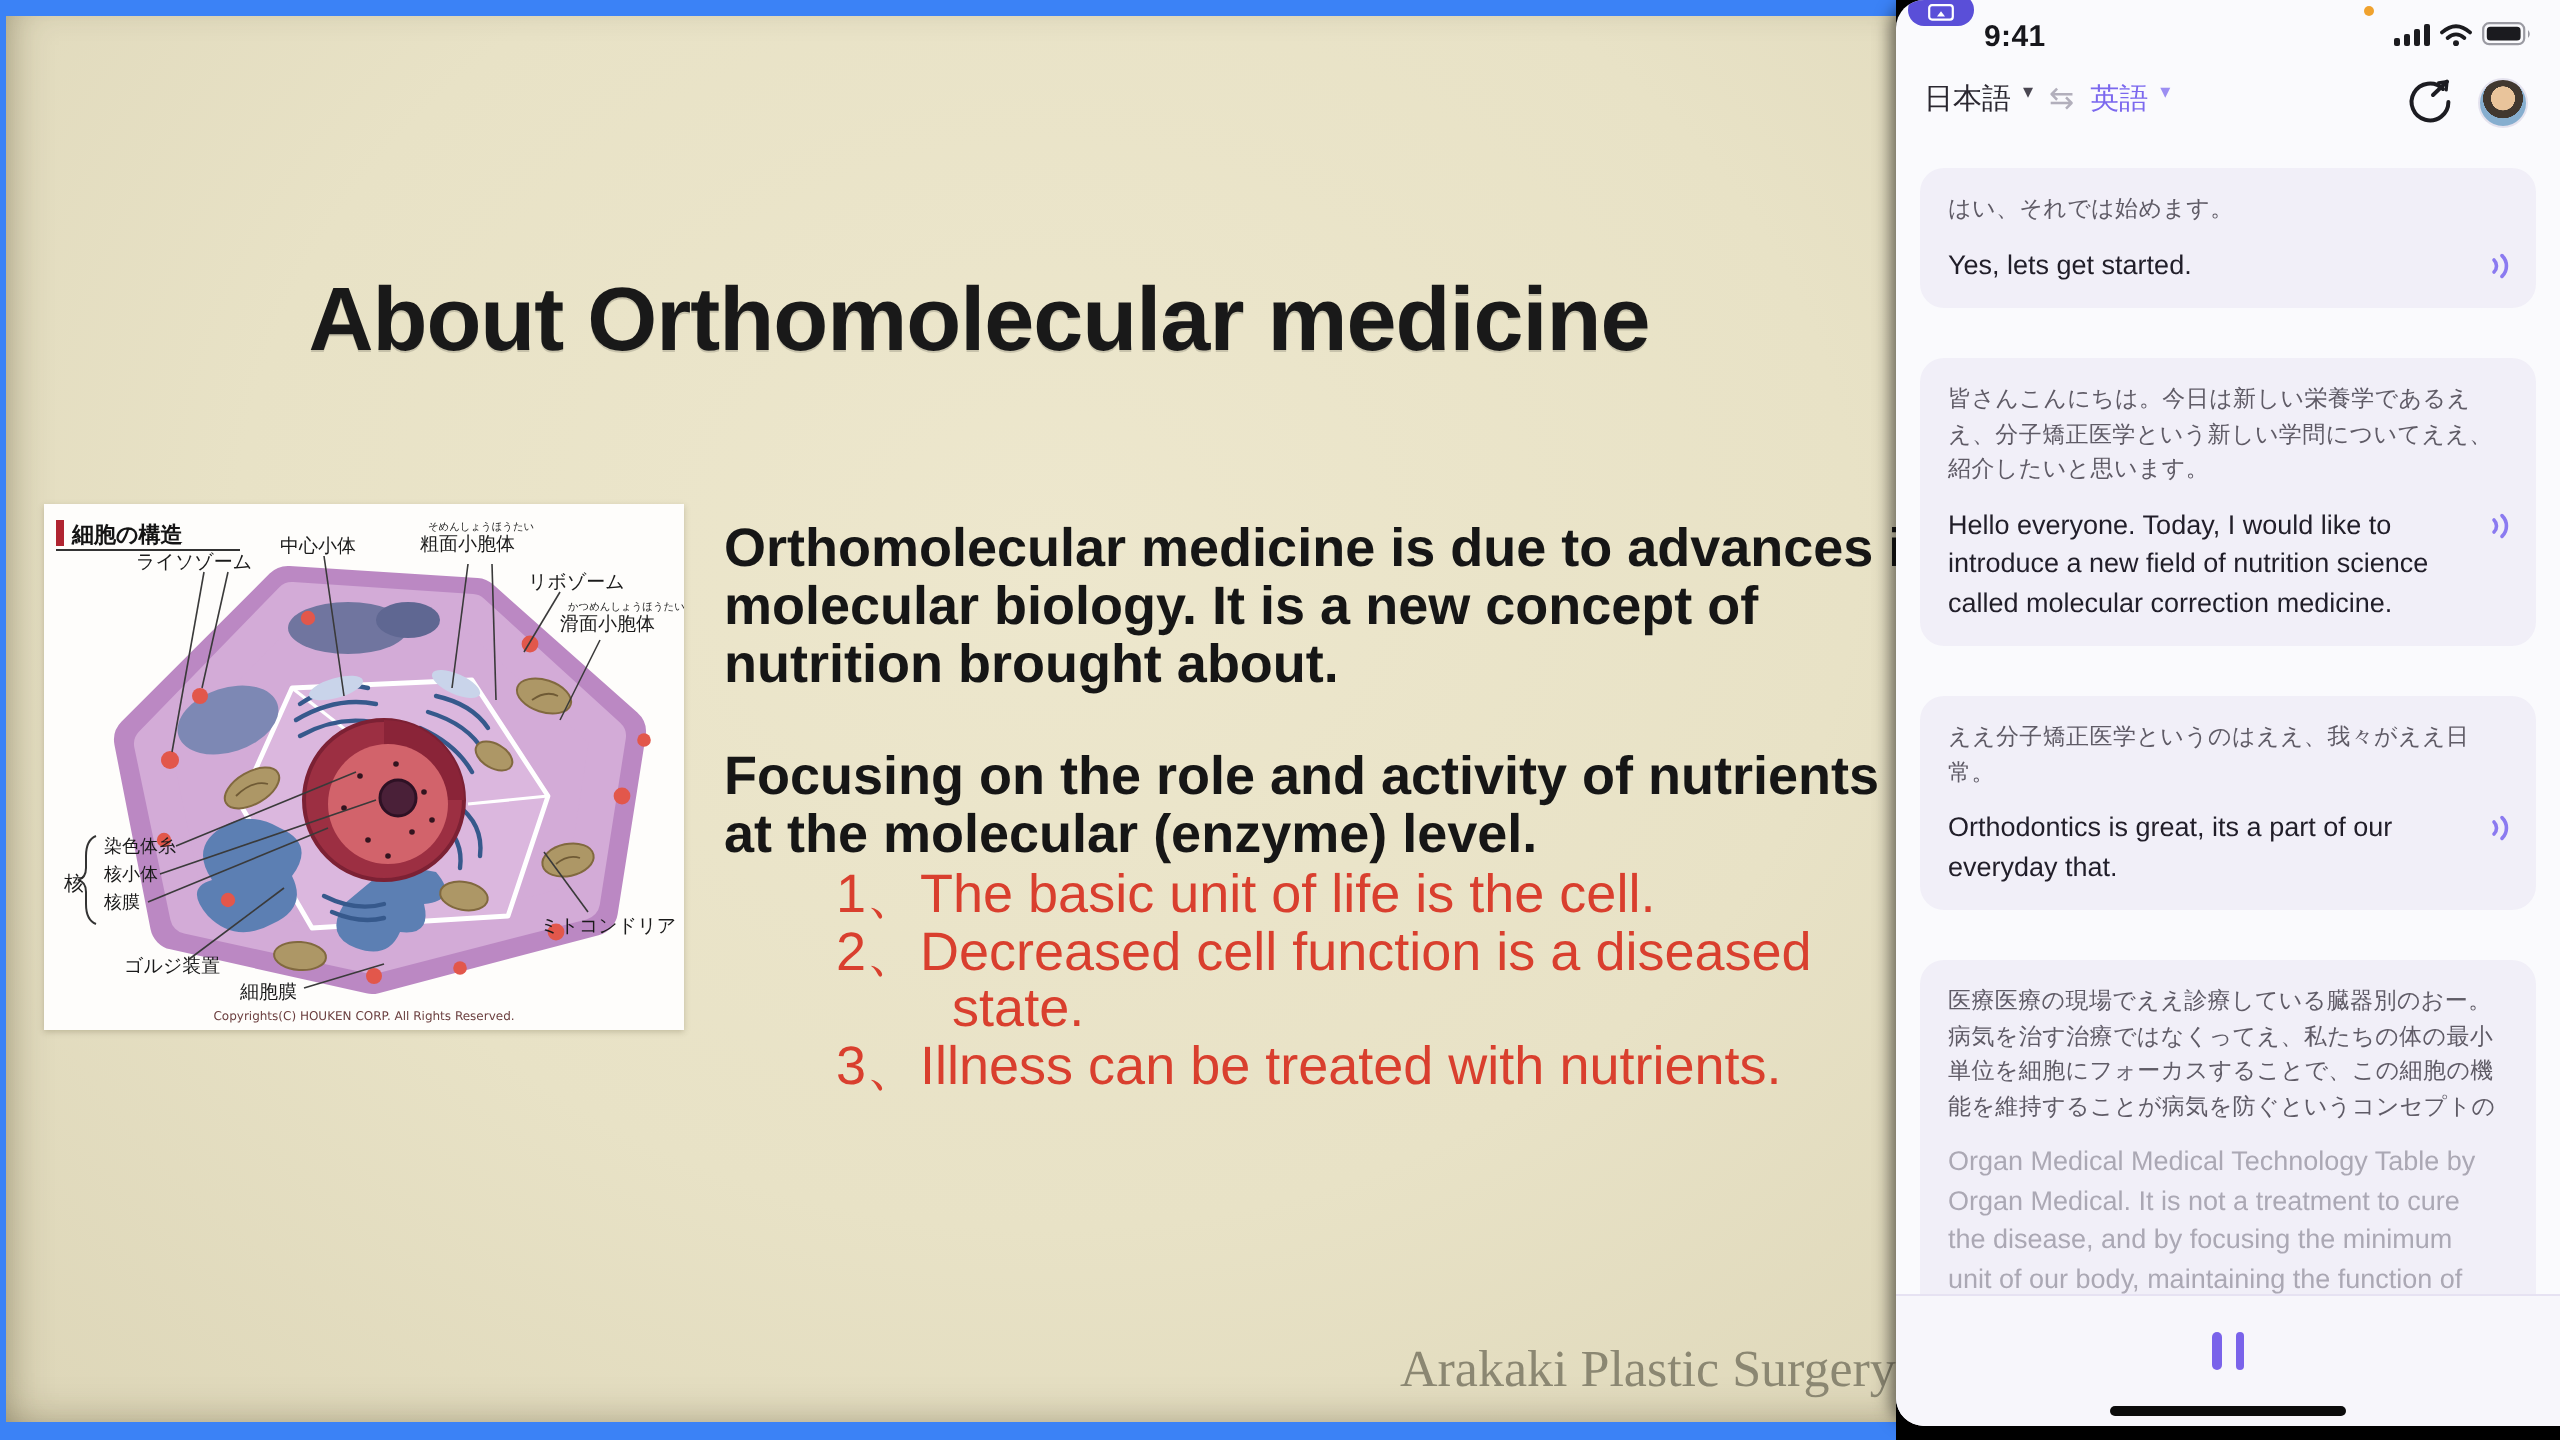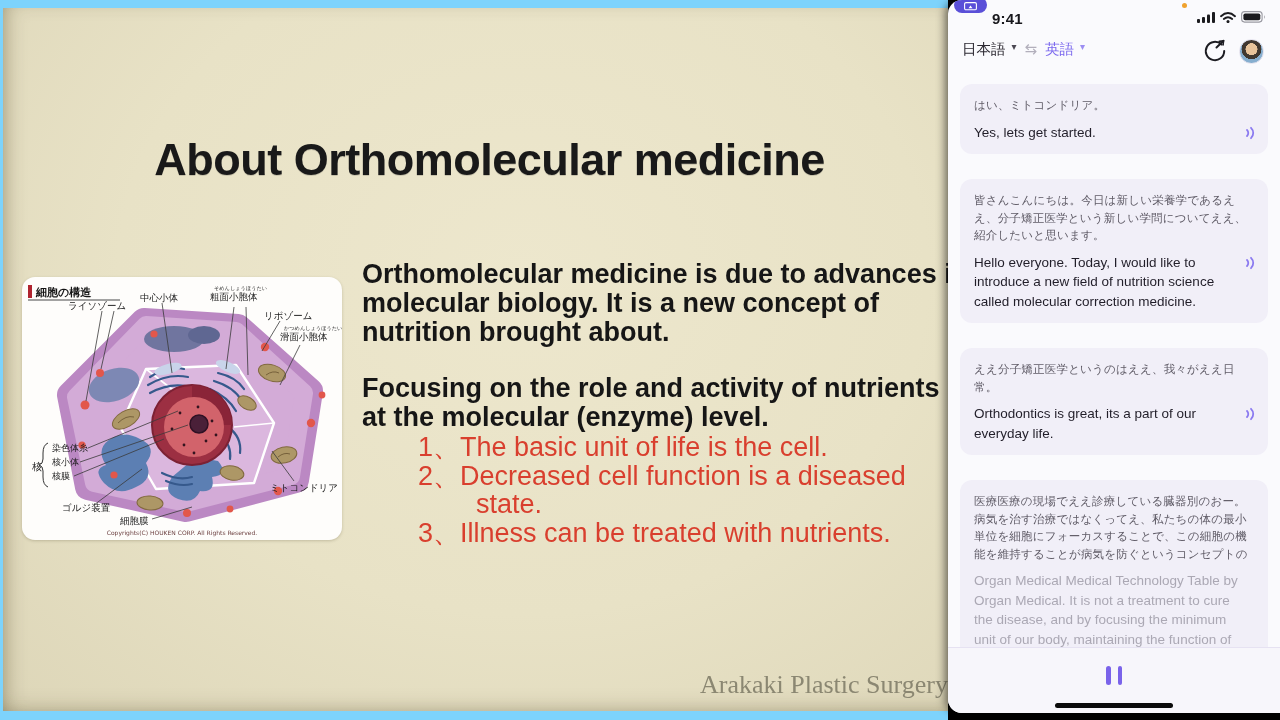--- a/index.html
+++ b/index.html
@@ -1,29 +1,29 @@
 <!DOCTYPE html>
 <html><head>
 <meta charset="utf-8">
 <style>
   html,body{margin:0;padding:0;background:#000;width:1280px;height:720px;overflow:hidden;
     font-family:"Liberation Sans","DejaVu Sans",sans-serif;}
   .stage{position:relative;width:1280px;height:720px;background:#000;}
 
   
-  .slide{position:absolute;left:0;top:0;width:948px;height:720px;background:#7dd3fc;overflow:hidden;}
+  .slide{position:absolute;left:0;top:0;width:948px;height:720px;background:#3b82f6;overflow:hidden;}
   .slide-surface{position:absolute;left:3px;top:8px;right:0;bottom:9px;
     background:radial-gradient(ellipse at 55% 38%, #ede7cd 0%, #e8e2c6 55%, #ddd6b8 100%);
     box-shadow:inset 12px 0 24px -14px rgba(60,50,20,.45), inset 0 -10px 24px -14px rgba(60,50,20,.35);
     overflow:hidden;}
   .slide-title{position:absolute;left:0;top:126px;width:100%;padding-left:28px;box-sizing:border-box;
     text-align:center;font-size:45px;font-weight:700;letter-spacing:-.5px;color:#191919;
     text-shadow:0 1px 0 rgba(0,0,0,.15);}
   .diagram-card{position:absolute;left:19px;top:244px;width:320px;height:263px;background:#fefdfb;
-    border-radius:13px;box-shadow:0 1px 3px rgba(80,70,40,.25);margin-top:25px;}
+    border-radius:0;box-shadow:0 1px 3px rgba(80,70,40,.25);}
   .slide-body{position:absolute;left:359px;top:252px;width:640px;color:#161616;}
   .slide-body .line{font-size:27px;font-weight:700;line-height:29px;white-space:nowrap;}
   .para2{margin-top:27px;}
   .main-concept{margin-top:27px;font-size:27px;font-weight:700;}
   .mc-list{margin-top:1px;margin-left:56px;width:545px;color:#d93f2e;}
   .mc-item{font-size:27px;font-weight:400;line-height:28.5px;padding-left:2.15em;text-indent:-2.15em;}
   .slide-footer{position:absolute;left:697px;top:662px;font-family:"Liberation Serif","DejaVu Serif",serif;
     font-size:26px;color:#8b8772;white-space:nowrap;}
 
   
@@ -257,21 +257,21 @@
           <path d="M14.5,9.5 L21.5,2.8" stroke="#1c1c22" stroke-width="2" stroke-linecap="round"></path>
           <path d="M21.5,2.8 l-0.4,4.2 M21.5,2.8 l-4.2,0.6" stroke="#1c1c22" stroke-width="1.6" stroke-linecap="round"></path>
         </svg>
       </div>
       <div class="avatar"></div>
     </div>
 
     <div class="messages">
 
       <div class="bubble">
-        <div class="jp-text">はい、ミトコンドリア。</div>
+        <div class="jp-text">はい、それでは始めます。</div>
         <div class="en-wrap">
           <div class="en-text">Yes, lets get started.</div>
           <div class="speaker-btn">
             <svg width="12" height="16" viewBox="0 0 12 16">
               <path d="M3,5 A4.2,4.2 0 0 1 3,11" fill="none" stroke="#8b7af0" stroke-width="1.8" stroke-linecap="round"></path>
               <path d="M7,2.8 A7.2,7.2 0 0 1 7,13.2" fill="none" stroke="#8b7af0" stroke-width="1.8" stroke-linecap="round"></path>
             </svg>
           </div>
         </div>
       </div>
@@ -285,21 +285,21 @@
               <path d="M3,5 A4.2,4.2 0 0 1 3,11" fill="none" stroke="#8b7af0" stroke-width="1.8" stroke-linecap="round"></path>
               <path d="M7,2.8 A7.2,7.2 0 0 1 7,13.2" fill="none" stroke="#8b7af0" stroke-width="1.8" stroke-linecap="round"></path>
             </svg>
           </div>
         </div>
       </div>
 
       <div class="bubble">
         <div class="jp-text">ええ分子矯正医学というのはええ、我々がええ日常。</div>
         <div class="en-wrap">
-          <div class="en-text">Orthodontics is great, its a part of our everyday life.</div>
+          <div class="en-text">Orthodontics is great, its a part of our everyday that.</div>
           <div class="speaker-btn">
             <svg width="12" height="16" viewBox="0 0 12 16">
               <path d="M3,5 A4.2,4.2 0 0 1 3,11" fill="none" stroke="#8b7af0" stroke-width="1.8" stroke-linecap="round"></path>
               <path d="M7,2.8 A7.2,7.2 0 0 1 7,13.2" fill="none" stroke="#8b7af0" stroke-width="1.8" stroke-linecap="round"></path>
             </svg>
           </div>
         </div>
       </div>
 
       <div class="bubble">

